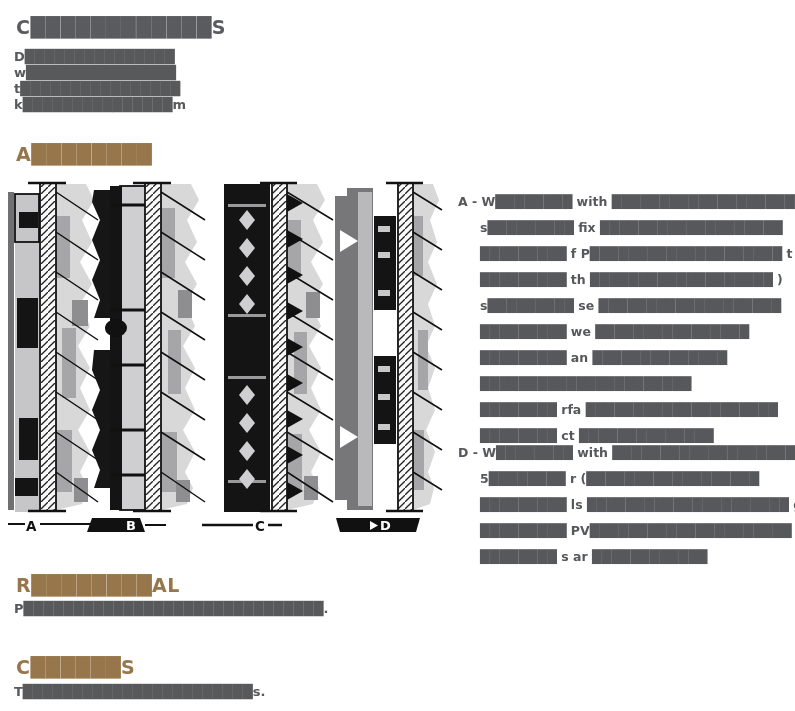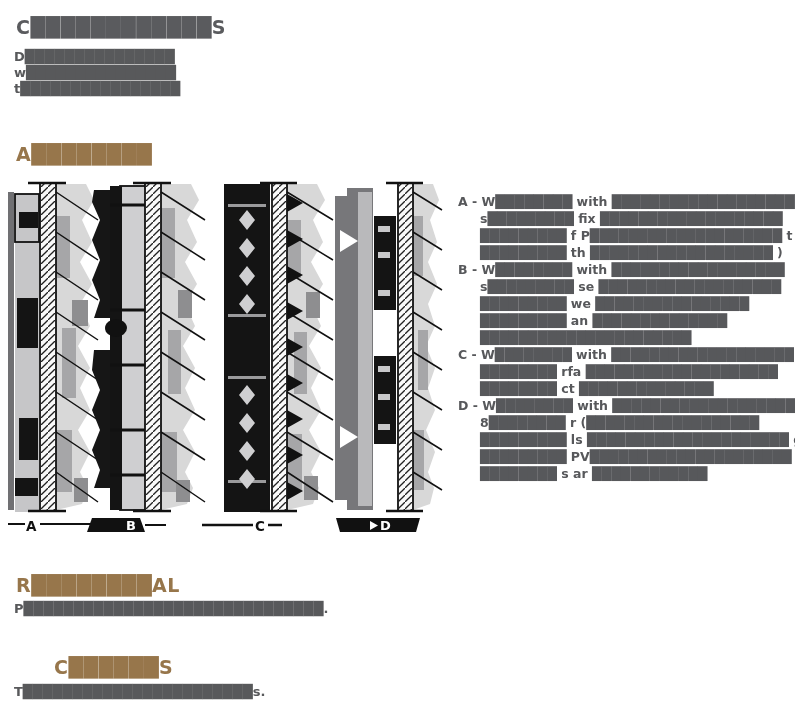--- a/index.html
+++ b/index.html
@@ -7,32 +7,33 @@
     width:795px;height:711px;position:relative;background:#ffffff;
     font-family:"DejaVu Sans","Liberation Sans",sans-serif;
     color:#58595b;overflow:hidden;
   }
   .abs{position:absolute;}
   .heading{font-size:19px;font-weight:bold;letter-spacing:.5px;white-space:pre;}
   .heading.gray{color:#5a5b5e;text-align:right;}
   .heading.brown{color:#97764b;}
   .para{font-size:13px;font-weight:bold;line-height:16px;white-space:pre;color:#58595b;}
   .item-line{font-size:12.5px;font-weight:bold;line-height:17px;white-space:pre;color:#57585b;}
-  .item-line.indent{padding-left:22px;}
+  .item-line.indent{padding-left:22px;margin-top:9px;}
   svg text{font-family:"DejaVu Sans","Liberation Sans",sans-serif;}
 </style>
 </head>
 <body>
 
 <div class="abs heading gray" style="left:16px;top:16px;">C████████████S</div>
 
 <div class="abs" style="left:14px;top:49px;">
   <div class="para">D███████████████</div>
   <div class="para">w███████████████</div>
   <div class="para">t████████████████</div>
+  <div class="para">k███████████████m</div>
 </div>
 
 <div class="abs heading brown" style="left:16px;top:143px;">A████████</div>
 
 <svg class="abs" style="left:6px;top:180px;" width="440" height="354" viewBox="0 0 440 354">
   <defs>
     <pattern id="hatch" width="7" height="7" patternUnits="userSpaceOnUse">
       <path d="M-1,8 L8,-1" stroke="#222" stroke-width="1.3" fill="none"></path>
       <path d="M3,11 L11,3" stroke="#222" stroke-width="0.8" fill="none"></path>
     </pattern>
@@ -114,37 +115,35 @@
 </svg>
 
 <div class="abs" style="left:458px;top:193px;width:335px;">
   <div>
     <div class="item-line">A - W████████ with █████████████████████</div>
     <div class="item-line indent">s█████████ fix ███████████████████</div>
     <div class="item-line indent">█████████ f P████████████████████ t</div>
     <div class="item-line indent">█████████ th ███████████████████ )</div>
   </div>
   <div>
-    <div class="item-line">B - W████████ with ██████████████████</div>
     <div class="item-line indent">s█████████ se ███████████████████</div>
     <div class="item-line indent">█████████ we ████████████████</div>
     <div class="item-line indent">█████████ an ██████████████</div>
     <div class="item-line indent">██████████████████████</div>
   </div>
   <div>
-    <div class="item-line">C - W████████ with ███████████████████</div>
     <div class="item-line indent">████████ rfa ████████████████████</div>
     <div class="item-line indent">████████ ct ██████████████</div>
   </div>
   <div>
     <div class="item-line">D - W████████ with ████████████████████</div>
-    <div class="item-line indent">8████████ r (██████████████████</div>
+    <div class="item-line indent">5████████ r (██████████████████</div>
     <div class="item-line indent">█████████ ls █████████████████████ g</div>
     <div class="item-line indent">█████████ PV█████████████████████ a</div>
     <div class="item-line indent">████████ s ar ████████████</div>
   </div>
 </div>
 
 <div class="abs heading brown" style="left:16px;top:574px;">R████████AL</div>
 <div class="abs para" style="left:14px;top:601px;">P██████████████████████████████.</div>
 
-<div class="abs heading brown" style="left:16px;top:656px;margin-left:38px;">C██████S</div>
+<div class="abs heading brown" style="left:16px;top:656px;">C██████S</div>
 <div class="abs para" style="left:14px;top:684px;">T███████████████████████s.</div>
 
 </body></html>

